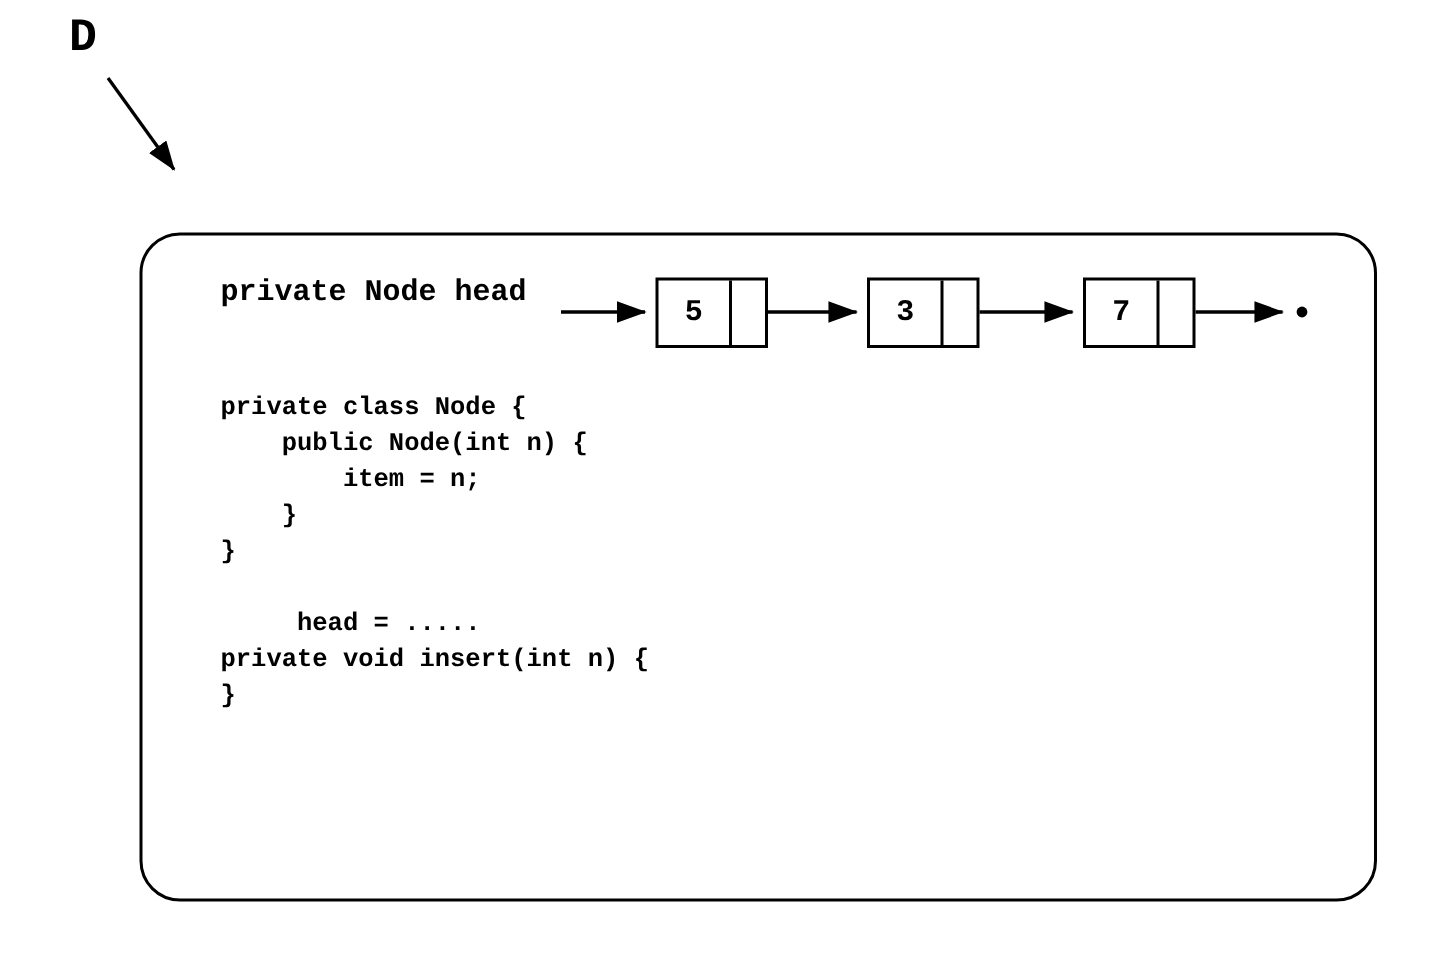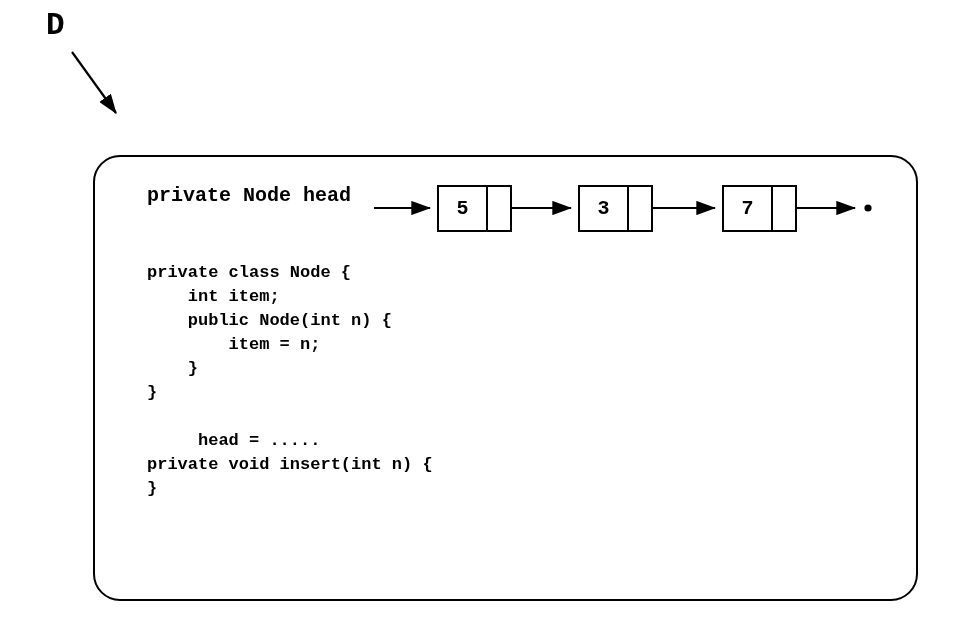--- a/index.html
+++ b/index.html
@@ -113,21 +113,20 @@
     <div class="node-value">3</div>
     <div class="node-next"></div>
   </div>
   <div class="node node-3">
     <div class="node-value">7</div>
     <div class="node-next"></div>
   </div>
 
   <div class="code">
     <div class="code-line">private class Node {</div>
-    <div class="code-line">    int item;</div>
     <div class="code-line">    public Node(int n) {</div>
     <div class="code-line">        item = n;</div>
     <div class="code-line">    }</div>
     <div class="code-line">}</div>
     <div class="code-line"></div>
     <div class="code-line">     head = .....</div>
     <div class="code-line">private void insert(int n) {</div>
     <div class="code-line">}</div>
     <div class="code-line"></div>
   </div>

